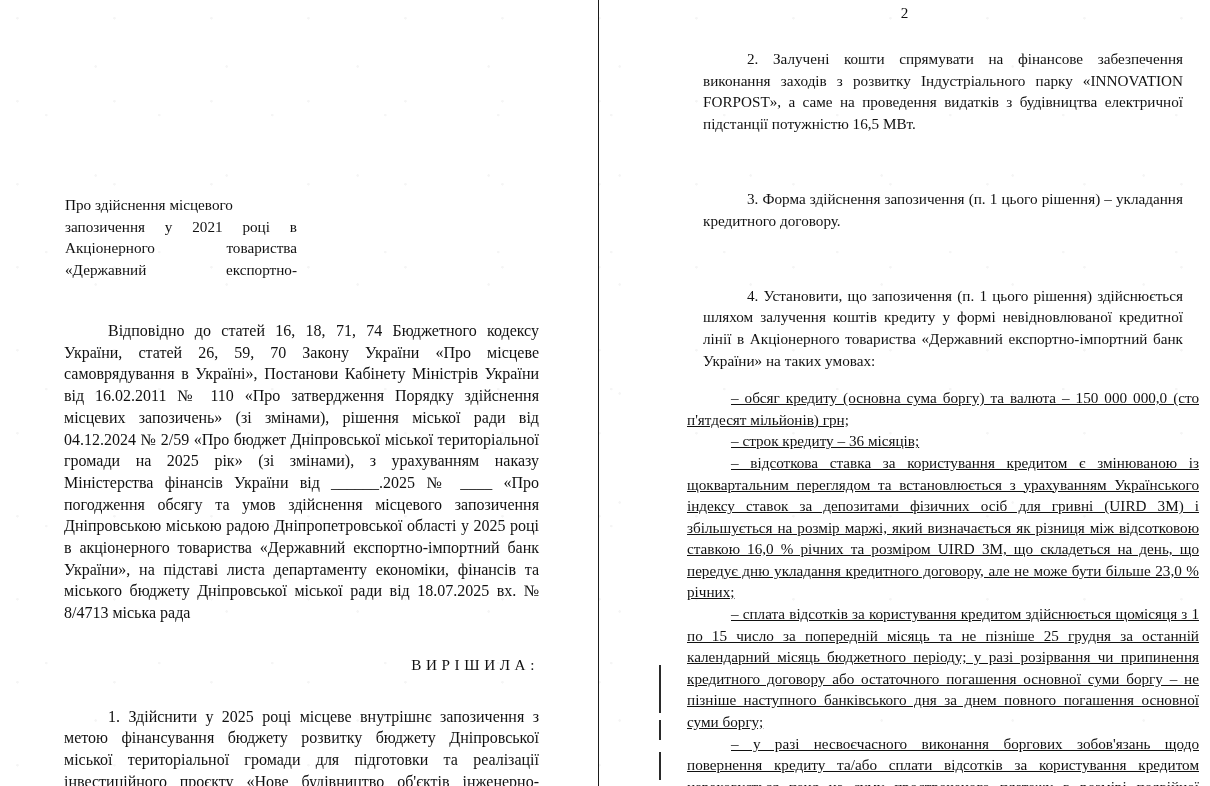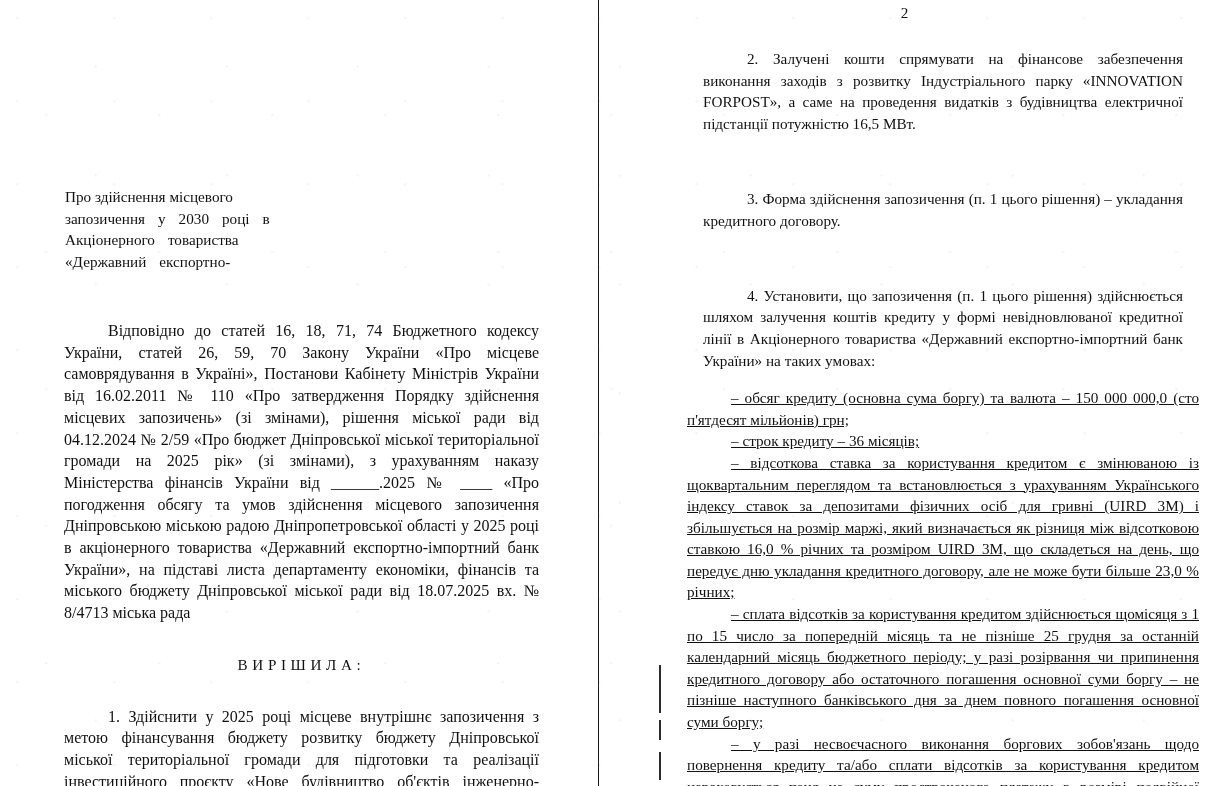--- a/index.html
+++ b/index.html
@@ -38,34 +38,34 @@
     position: absolute;
     top: 0;
     left: 0;
     width: 598px;
     height: 786px;
   }
 
   .heading-block {
     position: absolute;
     left: 65px;
-    top: 186px;
+    top: 194px;
     width: 232px;
     font-size: 15.2px;
     line-height: 21.5px;
     text-align: justify;
     text-align-last: left;
   }
   .heading-block .hl {
     display: block;
     white-space: nowrap;
   }
   .heading-block .hl.just {
     display: flex;
-    gap: 13px;
+    justify-content: space-between;
   }
 
   .body-left {
     position: absolute;
     left: 64px;
     top: 320px;
     width: 475px;
   }
 
   p.para {
@@ -75,21 +75,21 @@
     text-align: justify;
     text-indent: 44px;
     hyphens: none;
   }
   .spacer-md { height: 30px; }
 
   .resolved {
     margin: 0;
     font-size: 15.2px;
     line-height: 21.7px;
-    text-align: center;
+    text-align: right;
     letter-spacing: 4.6px;
     text-indent: 0;
   }
 
   
   .page-right {
     position: absolute;
     top: 0;
     left: 599px;
     width: 611px;
@@ -165,21 +165,21 @@
 
   <div class="page-divider"></div>
 
   <div class="page-left">
 
     <div class="heading-block">
       <span class="hl">Про здійснення місцевого</span>
       <span class="hl just">
         <span>запозичення</span>
         <span>у</span>
-        <span>2030</span>
+        <span>2021</span>
         <span>році</span>
         <span>в</span>
       </span>
       <span class="hl just">
         <span>Акціонерного</span>
         <span>товариства</span>
       </span>
       <span class="hl just">
         <span>«Державний</span>
         <span>експортно-</span>

